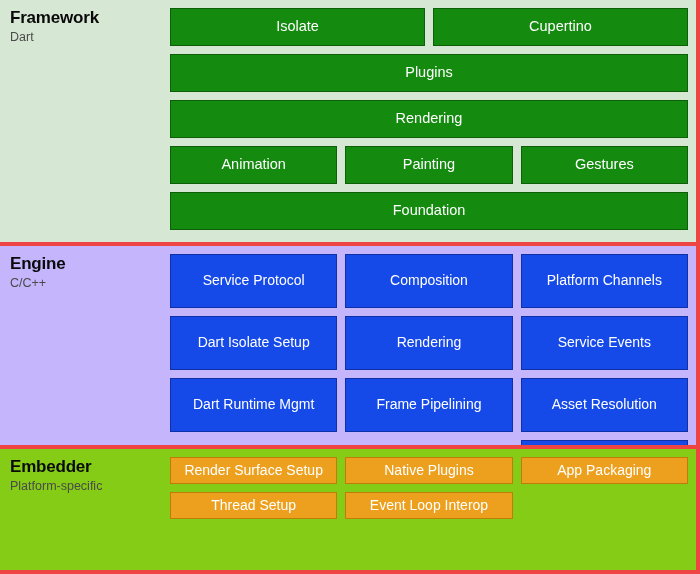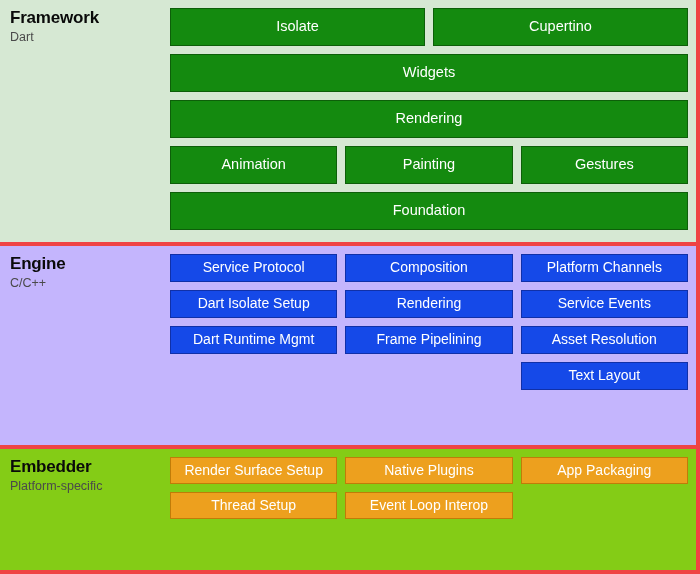--- a/index.html
+++ b/index.html
@@ -106,21 +106,21 @@
   }
 
   .box.green {
     background: #148a0f;
     border: 1px solid #0d5f09;
   }
 
   .box.blue {
     background: #1549e8;
     border: 1px solid #1030a8;
-    height: 28px;
+    height: 54px;
     font-size: 14px;
     text-align: center;
   }
 
   .box.orange {
     background: #eda01e;
     border: 1px solid #c07c08;
     height: 27px;
     font-size: 14px;
   }
@@ -155,21 +155,21 @@
       <div class="layer-subtitle">Dart</div>
     </div>
     <div class="layer-body">
 
       <div class="fw-row">
         <div class="box green grow1">Isolate</div>
         <div class="box green grow1">Cupertino</div>
       </div>
 
       <div class="fw-row">
-        <div class="box green grow1">Widgets</div>
+        <div class="box green grow1">Plugins</div>
       </div>
 
       <div class="fw-row">
         <div class="box green grow1">Rendering</div>
       </div>
 
       <div class="fw-row">
         <div class="box green grow1">Animation</div>
         <div class="box green grow1">Painting</div>
         <div class="box green grow1">Gestures</div>

